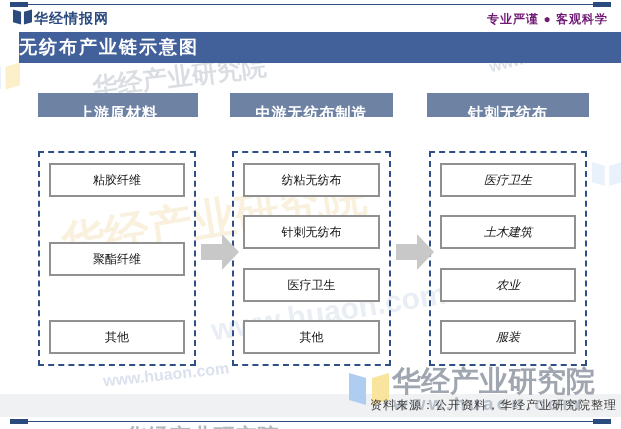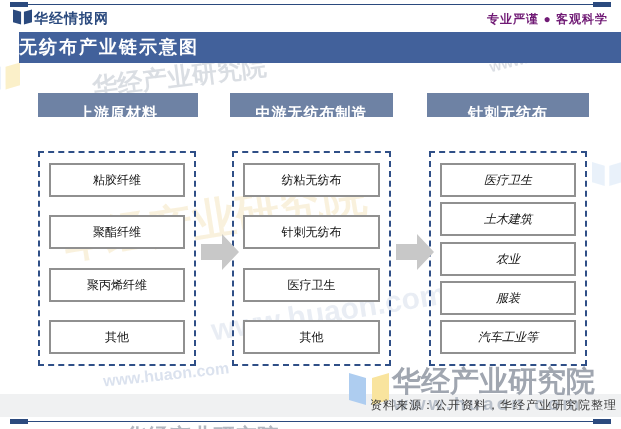--- a/index.html
+++ b/index.html
@@ -110,37 +110,35 @@
 
   <div class="title-bar">无纺布产业链示意图</div>
 
   <div class="col-header c1">上游原材料</div>
   <div class="col-header c2">中游无纺布制造</div>
   <div class="col-header c3">针刺无纺布</div>
 
   <div class="group c1">
     <div class="item">粘胶纤维</div>
     <div class="item">聚酯纤维</div>
-    <div class="item">聚丙烯纤维</div>
     <div class="item">其他</div>
   </div>
 
   <div class="group c2">
     <div class="item">纺粘无纺布</div>
     <div class="item">针刺无纺布</div>
     <div class="item">医疗卫生</div>
     <div class="item">其他</div>
   </div>
 
   <div class="group c3">
     <div class="item">医疗卫生</div>
     <div class="item">土木建筑</div>
     <div class="item">农业</div>
     <div class="item">服装</div>
-    <div class="item">汽车工业等</div>
   </div>
 
   <div class="arrow a1">
     <svg width="38" height="40" viewBox="0 0 38 40">
       <polygon points="0,12 21,12 21,2 38,20 21,38 21,28 0,28" fill="#c8c8c8"></polygon>
     </svg>
   </div>
   <div class="arrow a2">
     <svg width="38" height="40" viewBox="0 0 38 40">
       <polygon points="0,12 21,12 21,2 38,20 21,38 21,28 0,28" fill="#c8c8c8"></polygon>

